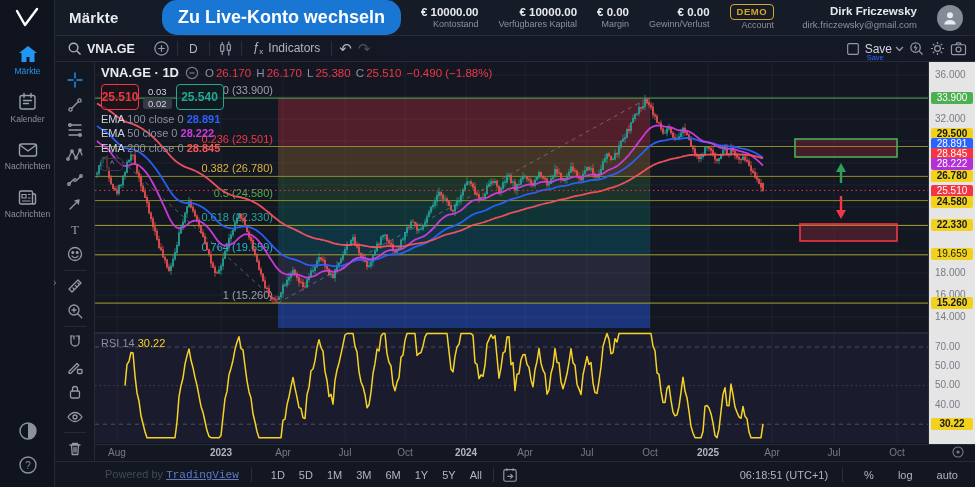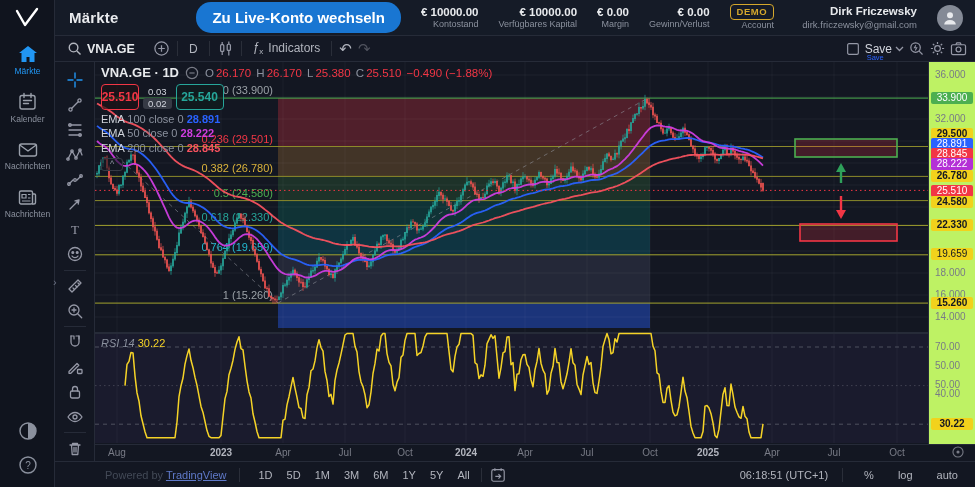--- a/index.html
+++ b/index.html
@@ -5,21 +5,21 @@
   * { margin:0; padding:0; box-sizing:border-box; }
   html,body { background:#0b0e15; }
   body { font-family:"Liberation Sans", sans-serif; color:#d1d4dc; }
   #app { position:relative; width:975px; height:487px; background:#131722; overflow:hidden; }
 
   
   #topbar { position:absolute; left:0; top:0; width:975px; height:36px; background:#151b27; border-bottom:1px solid #262b38; display:flex; align-items:center; }
   #logo-cell { width:55px; height:36px; display:flex; align-items:center; justify-content:center; border-right:1px solid #262b38; background:#10141e; }
   #app-title { font-size:15px; font-weight:bold; color:#e8eaed; padding-left:14px; letter-spacing:.2px; }
   #topbar-right { margin-left:auto; display:flex; align-items:center; gap:20px; padding-right:12px; }
-  #live-btn { background:#1976d2; color:#fff; font-size:15px; font-weight:bold; border:none; border-radius:15px; padding:7px 16px; cursor:pointer; white-space:nowrap; }
+  #live-btn { background:#1976d2; color:#fff; font-size:18px; font-weight:bold; border:none; border-radius:15px; padding:7px 16px; cursor:pointer; white-space:nowrap; }
   .stat { display:flex; flex-direction:column; align-items:flex-end; line-height:1.25; }
   .stat .v { font-size:11.5px; font-weight:bold; color:#e8eaed; }
   .stat .l { font-size:9px; color:#8b919e; }
   .stat .demo-badge { font-size:9.5px; font-weight:bold; color:#d4a72c; border:1.5px solid #d4a72c; border-radius:4px; padding:1px 6px; letter-spacing:.5px; }
   #user-block { display:flex; flex-direction:column; align-items:flex-end; line-height:1.3; }
   #user-block .name { font-size:11.5px; font-weight:bold; color:#e8eaed;margin-left:36px; }
   #user-block .email { font-size:9.5px; color:#8b919e; }
   #avatar { width:26px; height:26px; border-radius:50%; background:#848a96; display:flex; align-items:center; justify-content:center; }
 
   
@@ -60,36 +60,36 @@
   #bid-box { width:38px; height:26px; border:1px solid #f23645; border-radius:4px; background:rgba(30,18,22,.7); color:#f23645; font-size:12px; font-weight:bold; display:flex; align-items:center; justify-content:center; cursor:pointer; }
   #ask-box { width:48px; height:26px; border:1px solid #26a69a; border-radius:4px; background:rgba(16,28,28,.7); color:#26a69a; font-size:12px; font-weight:bold; display:flex; align-items:center; justify-content:center; cursor:pointer; }
   #spread-col { display:flex; flex-direction:column; align-items:center; gap:1px; }
   #spread-top { font-size:9.5px; color:#d1d4dc; }
   #spread-pill { font-size:9.5px; color:#d1d4dc; background:#363a45; border-radius:3px; padding:0 5px; }
   .ema-row { margin-top:2.5px; font-size:11px; }
   .ema-row .nm { color:#d1d4dc; }
   .ema-row .pr { color:#8b919e; }
   #collapse-btn { margin-top:4px; width:22px; height:13px; border:1px solid #363a45; border-radius:3px; color:#8b919e; font-size:9px; line-height:10px; text-align:center; cursor:pointer; background:rgba(19,23,34,.6); }
   #rsi-legend { position:absolute; left:6px; top:275px; font-size:11px; }
-  #rsi-legend .k { color:#8b919e;font-style:italic; }
-
-  
-  #price-axis { position:absolute; left:873px; top:26px; width:47px; height:382px; border-left:1px solid #262b38; background:#bef264; cursor:ns-resize; }
+  #rsi-legend .k { color:#8b919e; }
+
+  
+  #price-axis { position:absolute; left:873px; top:26px; width:47px; height:382px; border-left:1px solid #262b38; background:#e5e5e5; cursor:ns-resize; }
   .ax-grid { position:absolute; left:6px; height:12px; font-size:10px; color:#787b86; line-height:12px; }
   .ax-badge { position:absolute; left:2px; width:42px; height:12px; border-radius:2px; font-size:10px; line-height:12px; text-align:center; font-weight:bold; }
   #time-axis { position:absolute; left:40px; top:408px; width:880px; height:17px; border-top:1px solid #262b38; background:#131722; cursor:ew-resize; }
   .t-lbl { position:absolute; top:2px; font-size:10px; color:#787b86; transform:translateX(-50%); }
   .t-lbl.b { color:#b2b5be; font-weight:bold; }
   #axis-gear { position:absolute; left:896px; top:409px; cursor:pointer; }
   #panel-chevron { position:absolute; left:-2px; top:240px; color:#6a7080; font-size:11px; cursor:pointer; }
 
   
   #bottom-bar { position:absolute; left:0; top:425px; width:920px; height:26px; border-top:1px solid #262b38; background:#131722; display:flex; align-items:center; font-size:11px; color:#b2b5be; padding:0 10px 0 50px; }
   #powered { color:#434a57; }
-  #powered a { color:#5f79c9; text-decoration:underline; cursor:pointer; }
+  #powered a { color:#5f79c9; text-decoration:underline; cursor:pointer;font-family:Liberation Mono, monospace; }
   .range-btn { padding:2px 7px; cursor:pointer; color:#b2b5be; border-radius:3px; }
   #bb-right { margin-left:auto; display:flex; align-items:center; gap:10px; }
   .bb-sep { width:1px; height:14px; background:#2a2e39; margin:0 4px; }
   svg.ic { display:block; }
 </style>
 </head>
 <body>
 
 <div id="app">
 
@@ -462,21 +462,21 @@
         <div class="ax-badge" style="background: rgb(242, 210, 28); color: rgb(19, 23, 34); font-weight: bold; top: 134px;">24.580</div>
         <div class="ax-badge" style="background: rgb(242, 210, 28); color: rgb(19, 23, 34); font-weight: bold; top: 157px;">22.330</div>
         <div class="ax-badge" style="background: rgb(242, 210, 28); color: rgb(19, 23, 34); font-weight: normal; top: 186px;">19.659</div>
         <div class="ax-grid" style="top: 205px;">18.000</div>
         <div class="ax-grid" style="top: 227px;">16.000</div>
         <div class="ax-badge" style="background: rgb(242, 210, 28); color: rgb(19, 23, 34); font-weight: bold; top: 235px;">15.260</div>
         <div class="ax-grid" style="top: 249px;">14.000</div>
         <div class="ax-grid" style="top: 279px;">70.00</div>
         <div class="ax-grid" style="top: 298px;">50.00</div>
         <div class="ax-grid" style="top: 317px;">50.00</div>
-        <div class="ax-grid" style="top: 326px;">40.00</div>
+        <div class="ax-grid" style="top: 337px;">40.00</div>
         <div class="ax-badge" style="background: rgb(242, 210, 28); color: rgb(19, 23, 34); font-weight: bold; top: 356px;">30.22</div>
       </div>
     <div id="time-axis">
         <div class="t-lbl" style="left: 22px;">Aug</div>
         <div class="t-lbl b" style="left: 126px;">2023</div>
         <div class="t-lbl" style="left: 188px;">Apr</div>
         <div class="t-lbl" style="left: 250px;">Jul</div>
         <div class="t-lbl" style="left: 310px;">Oct</div>
         <div class="t-lbl b" style="left: 371px;">2024</div>
         <div class="t-lbl" style="left: 430px;">Apr</div>

